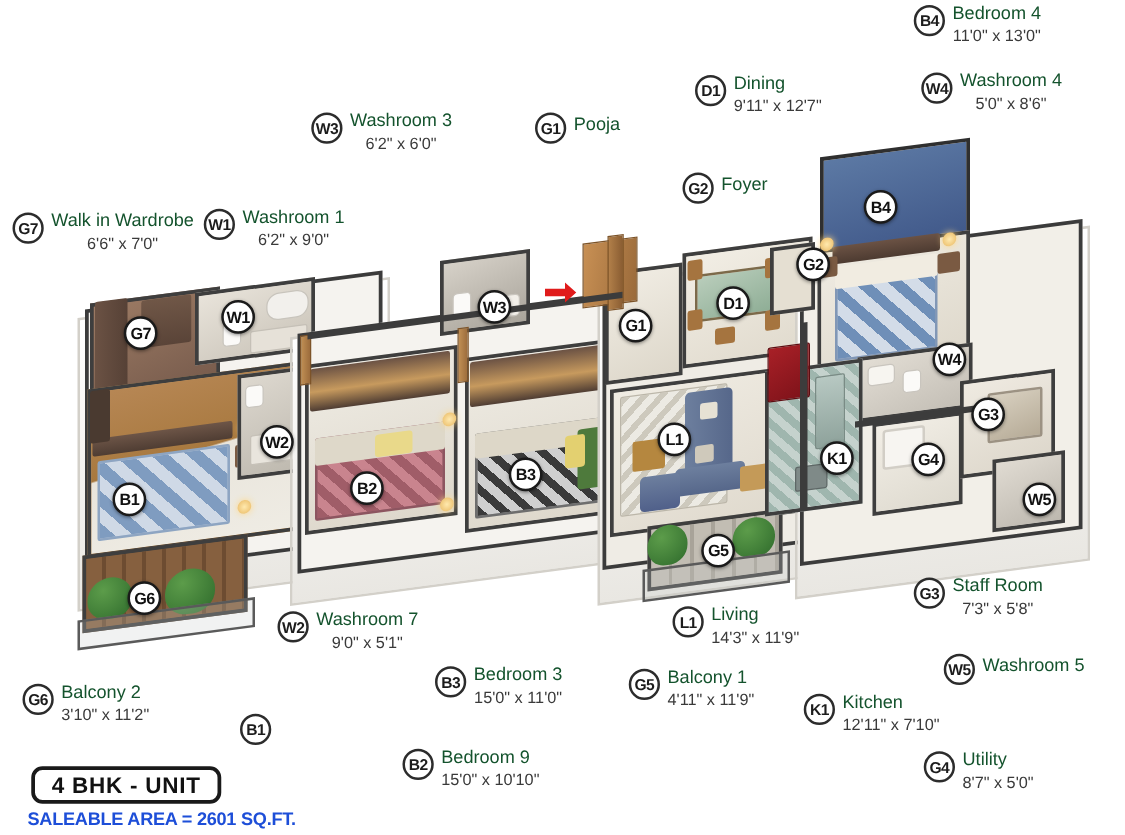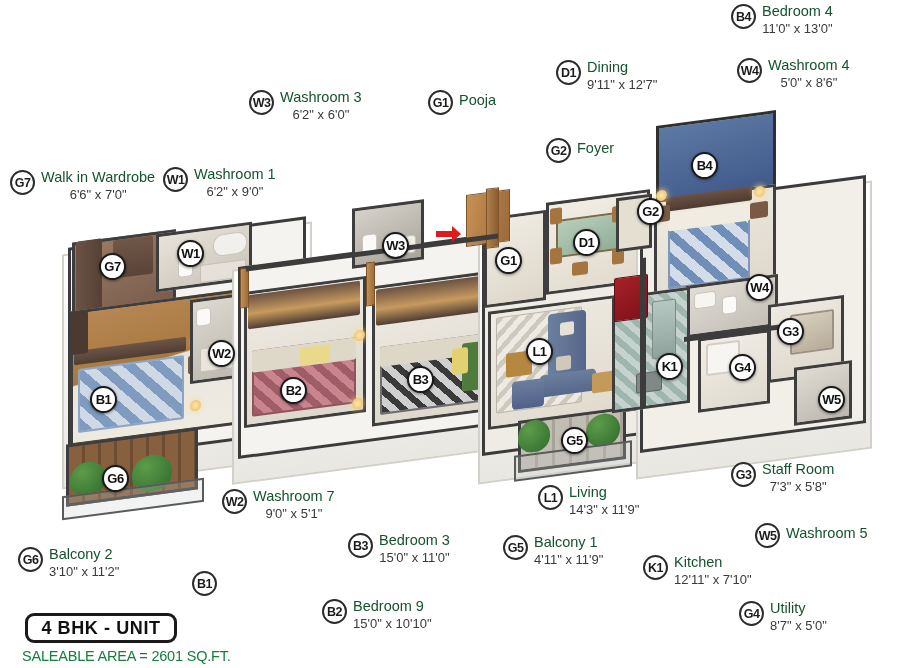--- a/index.html
+++ b/index.html
@@ -34,21 +34,21 @@
     box-shadow: 0 1px 3px rgba(0,0,0,.45); z-index: 40;
     font-family: "Liberation Sans", sans-serif;
   }
 
   
   #titlebox {
     position: absolute; border: 3px solid #1a1a1a; border-radius: 9px;
     background: #fff; display: flex; align-items: center; justify-content: center;
   }
   #titlebox span { font-size: 18px; font-weight: bold; letter-spacing: .6px; color: #111; }
-  #areatext { position: absolute; font-size: 14.5px; font-weight: normal; color: #15803d; letter-spacing: -.2px; }
+  #areatext { position: absolute; font-size: 14.5px; font-weight: bold; color: #1d4ed8; letter-spacing: -.2px; }
 
   
   #plan { position: absolute; left: 0; top: 0; width: 900px; height: 668px; }
 
   
   .slab {
     position: absolute;
     transform: skewY(-7.5deg);
     background: #f2f0ec;
     border: 3px solid #3b3b3b;

